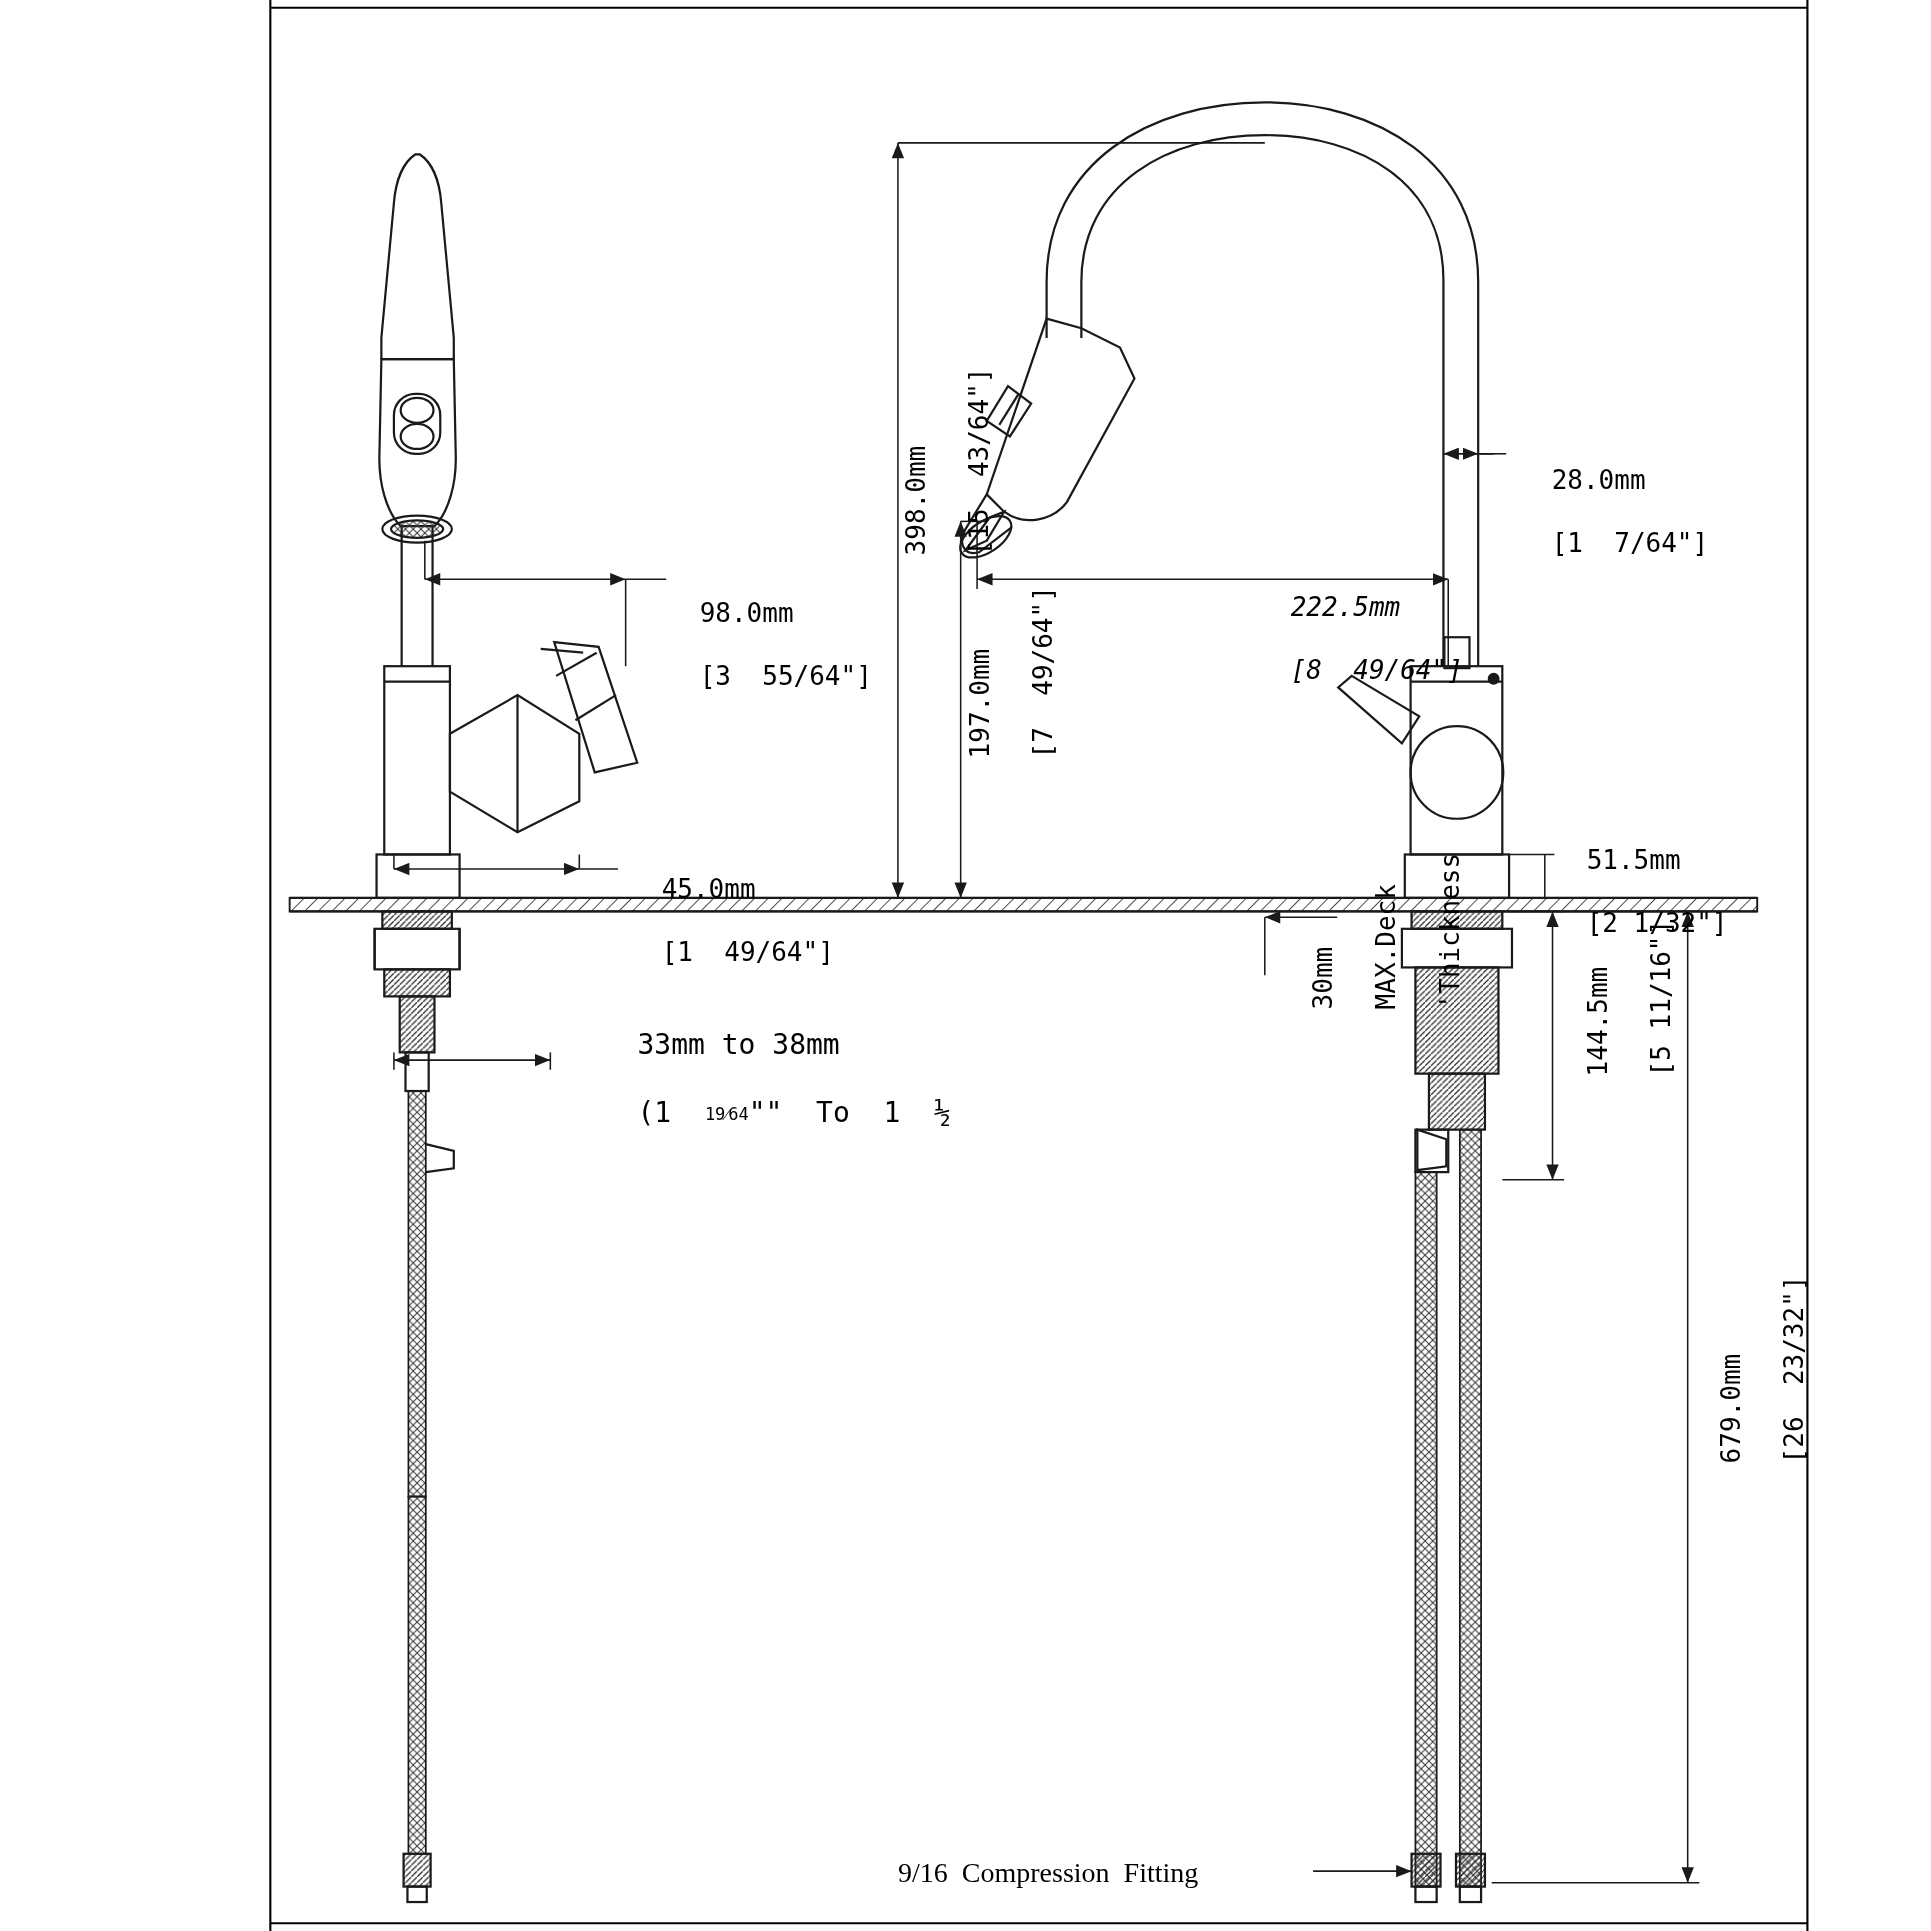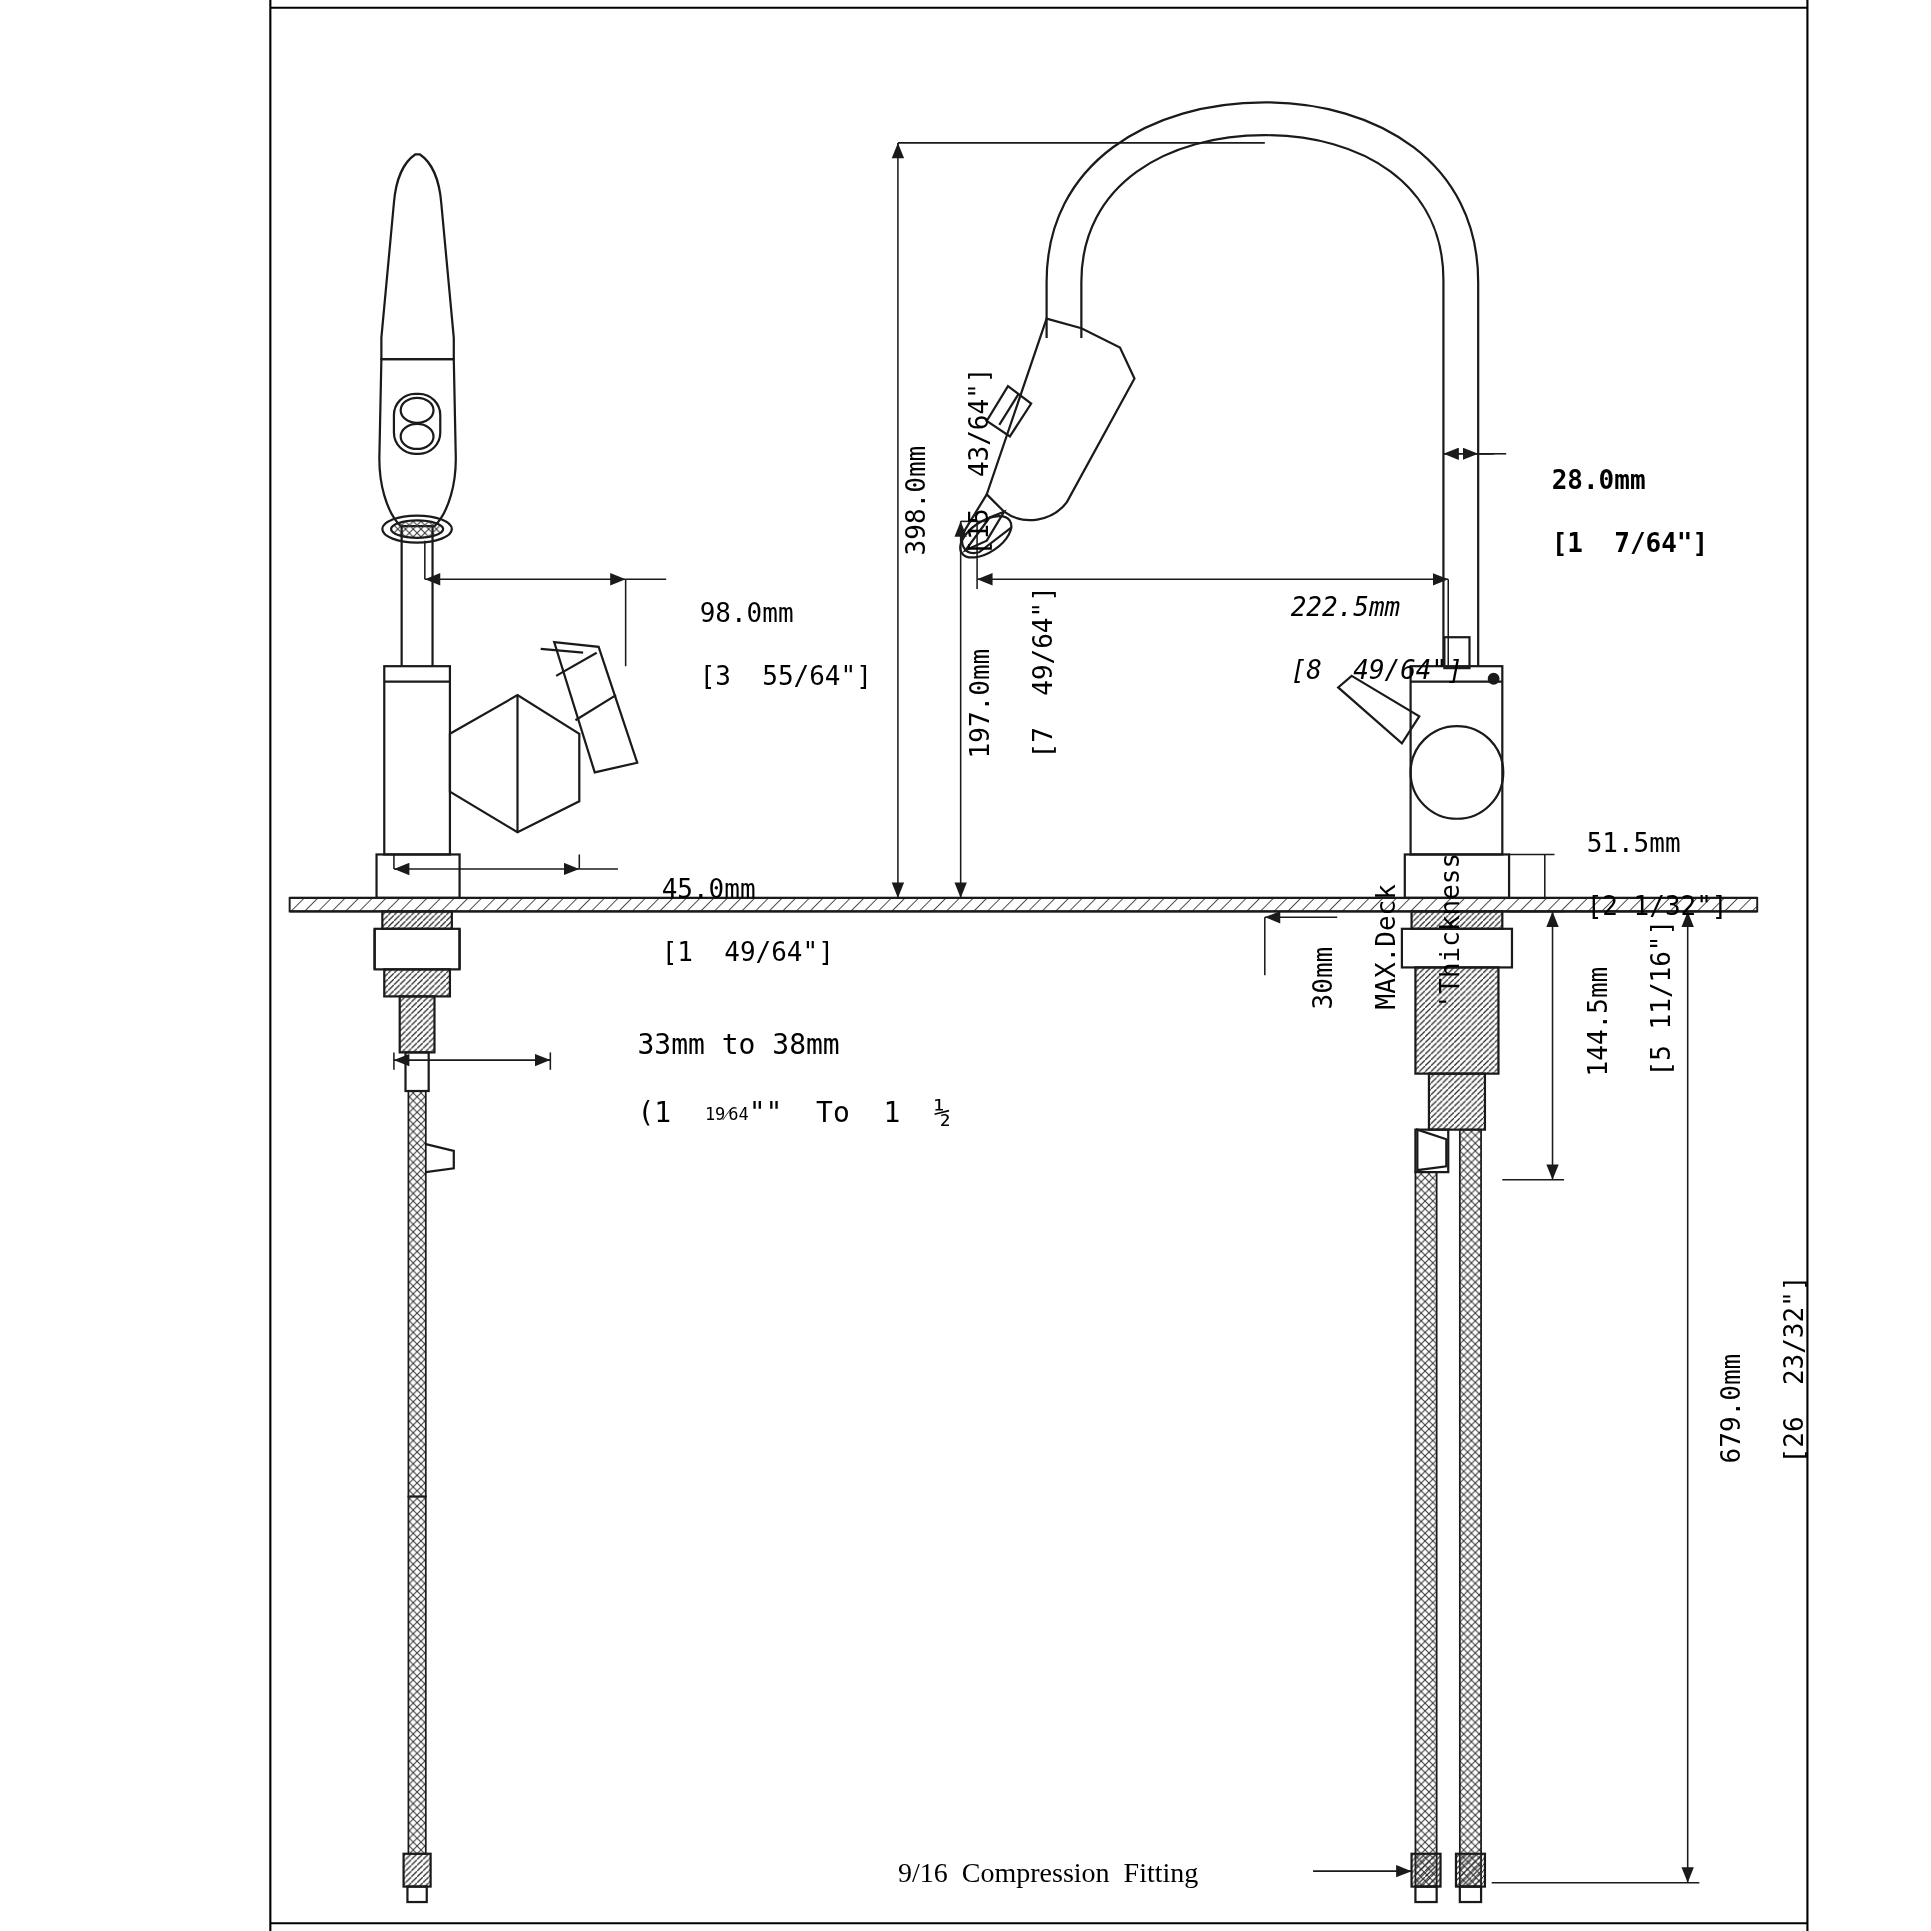--- a/index.html
+++ b/index.html
@@ -236,26 +236,26 @@
   <div class="dimtext vert" style="left:933px; top:821px;">
     <span>197.0mm</span><br>
     <span>[7  49/64"]</span>
   </div>
 
   <div class="dimtext" style="left:1228px; top:560px;font-style:italic;">
     <span>222.5mm</span><br>
     <span>[8  49/64"]</span>
   </div>
 
-  <div class="dimtext" style="left:1489px; top:433px;font-weight:bold;">
+  <div class="dimtext" style="left:1489px; top:433px;">
     <span>28.0mm</span><br>
     <span>[1  7/64"]</span>
   </div>
 
-  <div class="dimtext" style="left:1524px; top:796px;">
+  <div class="dimtext" style="left:1524px; top:813px;">
     <span>51.5mm</span><br>
     <span>[2 1/32"]</span>
   </div>
 
   <div class="dimtext vert" style="left:1276px; top:1072px;">
     <span>30mm</span><br>
     <span>MAX.Deck</span><br>
     <span>'Thickness</span>
   </div>
 

